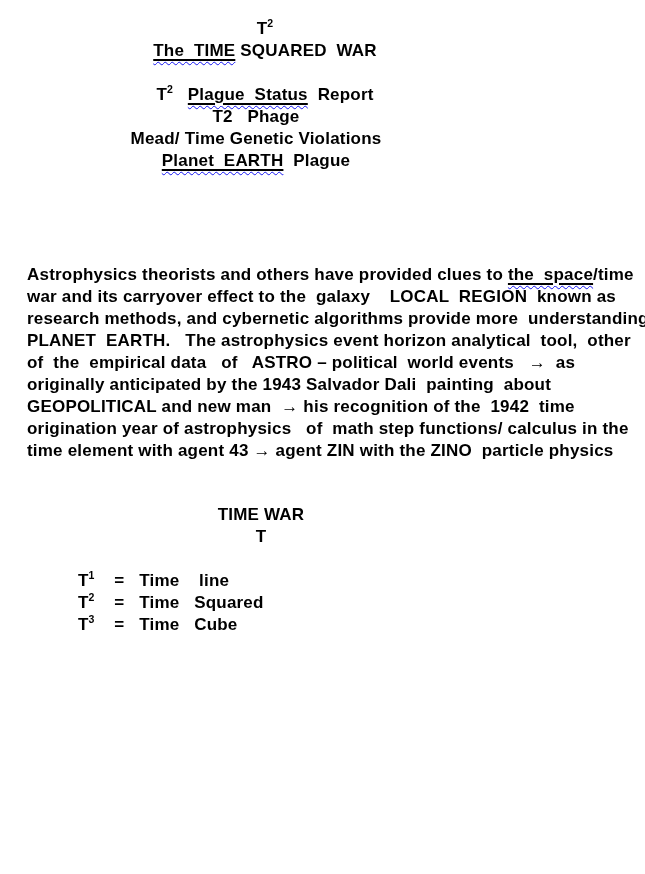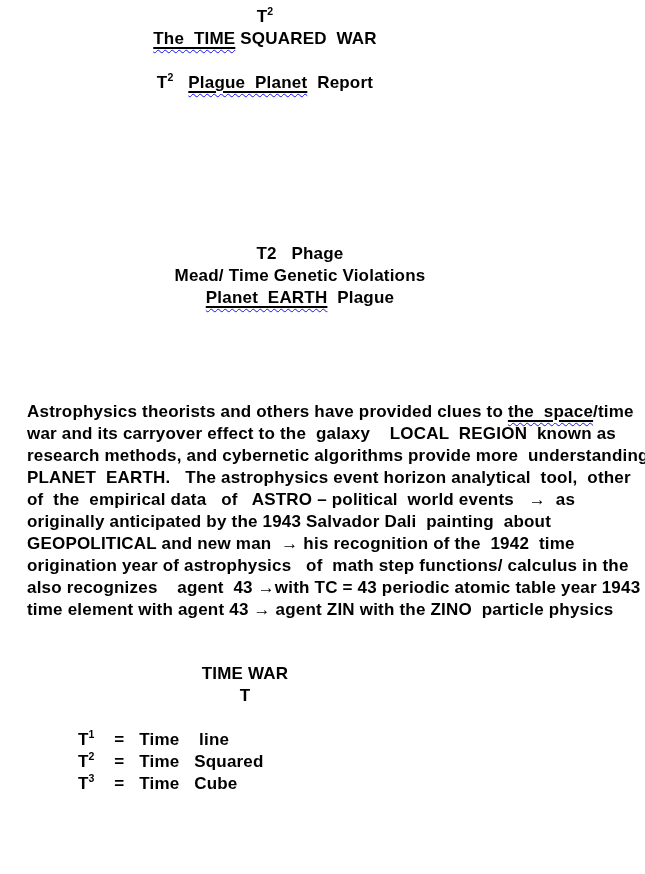--- a/index.html
+++ b/index.html
@@ -25,54 +25,53 @@
   .u {
     text-decoration: underline solid #000000;
     text-decoration-thickness: 1.5px;
     text-underline-offset: 3px;
   }
   .sq {
     text-decoration: underline wavy #1414f0;
     text-decoration-thickness: 1px;
     text-underline-offset: 5px;
   }
-  #header-block   { padding-top: 6px; width: 530px; }
-  #phage-block    { margin-top: 149px; width: 512px; padding-left: 44px; }
+  #header-block   { padding-top: 18px; width: 530px; }
+  #phage-block    { width: 512px; }
   #paragraph-block{ margin-top: 92px; margin-left: 27px; }
-  #timewar-block  { margin-top: 42px; width: 490px; }
+  #timewar-block  { margin-top: 42px; width: 490px; padding-left: 16px; }
   #tlist-block    { margin-top: 22px; margin-left: 78px; }
 </style>
 </head>
 <body>
 
 <div class="page">
 
   <div id="header-block" class="center-block">
       <div class="line"><span>T</span><sup>2</sup></div>
       <div class="line"><span class="u"><span class="sq">The  TIME</span></span><span> SQUARED  WAR</span></div>
       <div class="line"><span></span></div>
-      <div class="line"><span>T</span><sup>2</sup><span>   </span><span class="u"><span class="sq">Plague  Planet</span></span><span>  Report</span></div>
+      <div class="line"><span>T</span><sup>2</sup><span>   </span><span class="u"><span class="sq">Plague  Status</span></span><span>  Report</span></div>
     </div>
 
   <div id="phage-block" class="center-block">
       <div class="line"><span>T2   Phage</span></div>
       <div class="line"><span>Mead/ Time Genetic Violations</span></div>
       <div class="line"><span class="u"><span class="sq">Planet  EARTH</span></span><span>  Plague</span></div>
     </div>
 
   <div id="paragraph-block">
       <div class="line"><span>Astrophysics theorists and others have provided clues to </span><span class="u"><span class="sq">the  space</span></span><span>/time</span></div>
       <div class="line"><span>war and its carryover effect to the  galaxy    LOCAL  REGION  known as</span></div>
       <div class="line"><span>research methods, and cybernetic algorithms provide more  understanding</span></div>
       <div class="line"><span>PLANET  EARTH.   The astrophysics event horizon analytical  tool,  other</span></div>
       <div class="line"><span>of  the  empirical data   of   ASTRO – political  world events   →  as</span></div>
       <div class="line"><span>originally anticipated by the 1943 Salvador Dali  painting  about</span></div>
       <div class="line"><span>GEOPOLITICAL and new man  → his recognition of the  1942  time</span></div>
       <div class="line"><span>origination year of astrophysics   of  math step functions/ calculus in the</span></div>
-      <div class="line"><span>also recognizes    agent  43 →with TC = 43 periodic atomic table year 1943</span></div>
       <div class="line"><span>time element with agent 43 → agent ZIN with the ZINO  particle physics</span></div>
     </div>
 
   <div id="timewar-block" class="center-block">
       <div class="line"><span>TIME WAR</span></div>
       <div class="line"><span>T</span></div>
     </div>
 
   <div id="tlist-block">
       <div class="line"><span>T</span><sup>1</sup><span>    =   Time    line</span></div>

